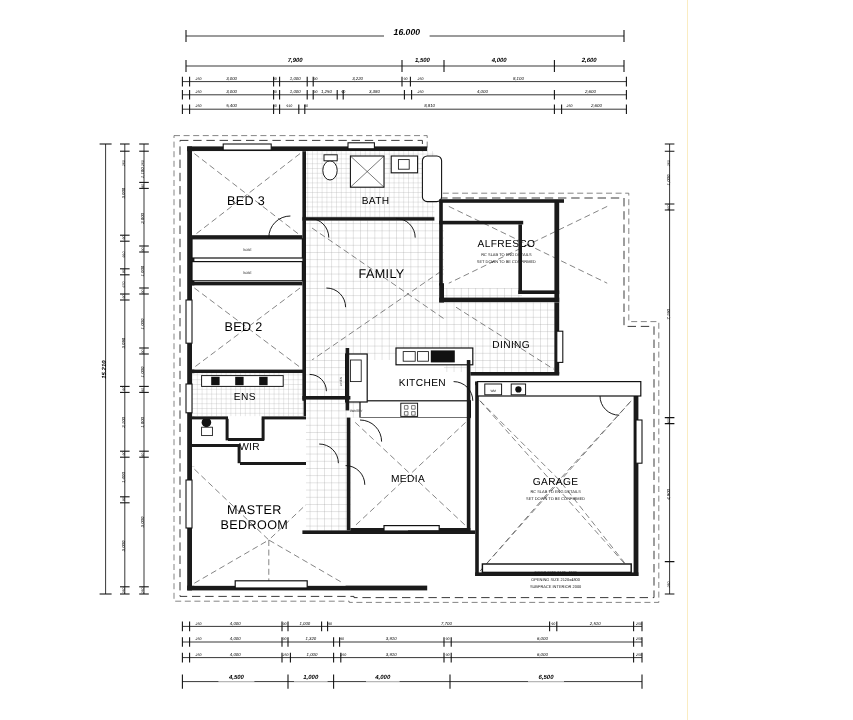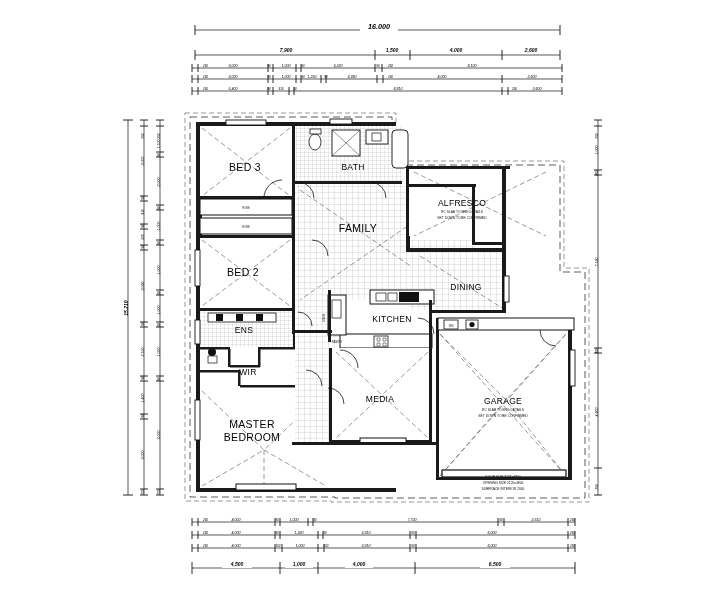--- a/index.html
+++ b/index.html
@@ -7,21 +7,20 @@
     margin: 0; padding: 0;
     background: #ffffff;
     font-family: "Liberation Sans", sans-serif;
   }
   #page {
     position: relative;
     width: 573px;
     height: 600px;
     background: #eab308;
     overflow: hidden;
-    margin-left: 40px;
   }
   #plan-svg { position: absolute; left: 0; top: 0; }
 
   .dim-text {
     font-family: "Liberation Sans", sans-serif;
     font-style: italic;
     font-weight: bold;
     fill: #000;
   }
   .dim-major { font-size: 7.2px; }

